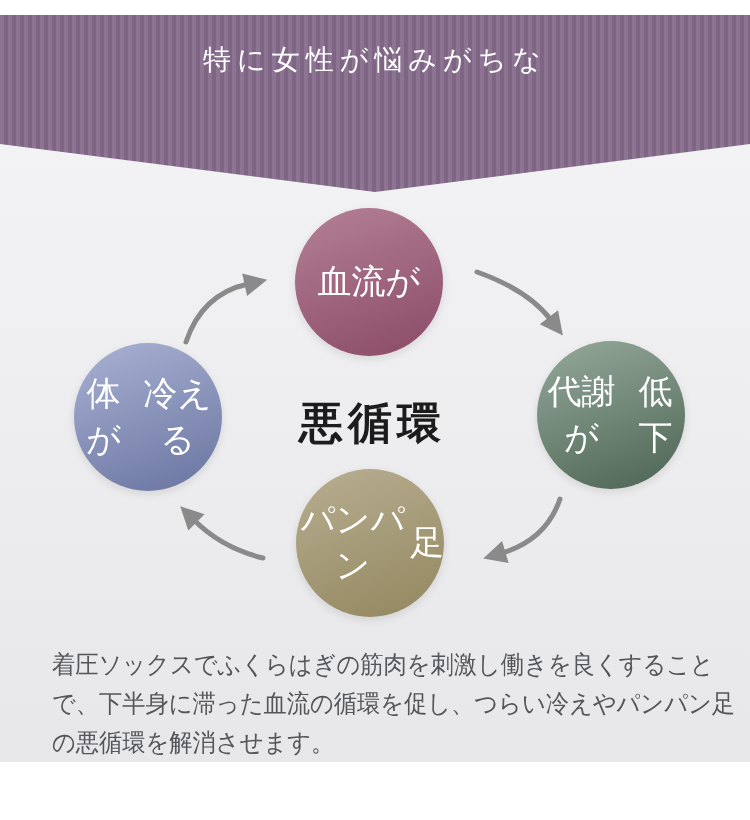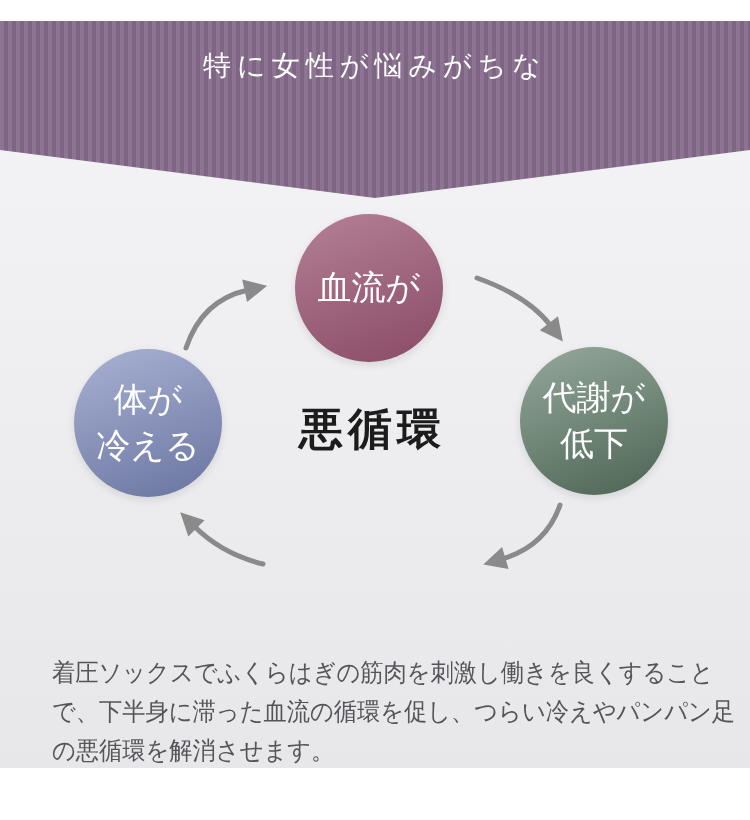--- a/index.html
+++ b/index.html
@@ -1,19 +1,19 @@
 <!DOCTYPE html>
 <html lang="ja"><head>
 <meta charset="utf-8">
 <style>
   html,body{margin:0;padding:0;background:#fff;}
   .canvas{
     position:relative;
     width:750px;height:760px;
-    margin:8px auto;
+    margin:2px auto;
     overflow:hidden;
     background:#ffffff;
     font-family:"Liberation Serif","DejaVu Serif",serif;
   }
   
   .main-bg{
     position:absolute;left:0;top:13px;width:750px;height:757px;
     background:linear-gradient(180deg,#f5f5f7 0%,#efeff1 55%,#e7e7e9 100%);
   }
   
@@ -29,39 +29,39 @@
   .banner-line2{
     font-size:44px;font-weight:bold;letter-spacing:2px;line-height:1.2;
   }
   .banner-line2 .conj{font-size:30px;font-weight:bold;}
   .banner-line3{
     font-size:30px;letter-spacing:3px;line-height:1.2;margin-top:3px;
   }
   
   .node{
     position:absolute;width:148px;height:148px;border-radius:50%;
-    display:flex;flex-direction:column;justify-content:center;align-items:center;
+    display:flex;flex-direction:row;justify-content:center;align-items:center;
     color:#ffffff;font-size:34px;line-height:1.34;text-align:center;
     box-shadow:0 3px 8px rgba(0,0,0,0.10);
     background:linear-gradient(160deg,#999,#555);
   }
   .node-top{left:295px;top:206px;}
-  .node-right{left:520px;top:339px;}
+  .node-right{left:537px;top:339px;}
   .node-bottom{left:296px;top:467px;}
   .node-left{left:74px;top:341px;}
   .node span{display:block;}
   .center-label{
     position:absolute;left:260px;top:392px;width:225px;
     text-align:center;font-size:44px;letter-spacing:5px;color:#1c1c1c;
   }
   .arrows{position:absolute;left:0;top:0;width:750px;height:820px;pointer-events:none;}
   
   .description{
     position:absolute;left:52px;top:645px;width:690px;
-    font-family:Liberation Serif, serif;
+    font-family:Liberation Mono, monospace;
     font-size:25px;line-height:39px;color:#54555a;
   }
   .description .line{
     display:block;white-space:nowrap;
     transform:scaleX(0.93);transform-origin:left center;
   }
 </style>
 </head>
 <body>
 
@@ -85,20 +85,24 @@
     <path class="arrow-path" d="M 263 556 Q 222 546 194 518" fill="none" stroke="#8a8a8a" stroke-width="5" stroke-linecap="round" marker-end="url(#ah)"></path>
   </svg>
 
   <div class="node node-top" style="background: linear-gradient(160deg, rgb(180, 129, 150) 0%, rgb(138, 74, 102) 100%);">
     <span>血流が</span>
   </div>
   <div class="node node-right" style="background: linear-gradient(160deg, rgb(149, 169, 155) 0%, rgb(76, 100, 84) 100%);">
     <span>代謝が</span>
     <span>低下</span>
   </div>
+  <div class="node node-bottom" style="background: linear-gradient(160deg, rgb(184, 174, 145) 0%, rgb(147, 135, 95) 100%);">
+    <span>パンパン</span>
+    <span>足</span>
+  </div>
   <div class="node node-left" style="background: linear-gradient(160deg, rgb(169, 178, 211) 0%, rgb(105, 116, 160) 100%);">
     <span>体が</span>
     <span>冷える</span>
   </div>
 
   <div class="center-label" style="color: rgb(28, 28, 28); font-weight: bold;">悪循環</div>
 
   <div class="description" style="color: rgb(84, 85, 90);">
     <span class="line">着圧ソックスでふくらはぎの筋肉を刺激し働きを良くすること</span>
     <span class="line">で、下半身に滞った血流の循環を促し、つらい冷えやパンパン足</span>

